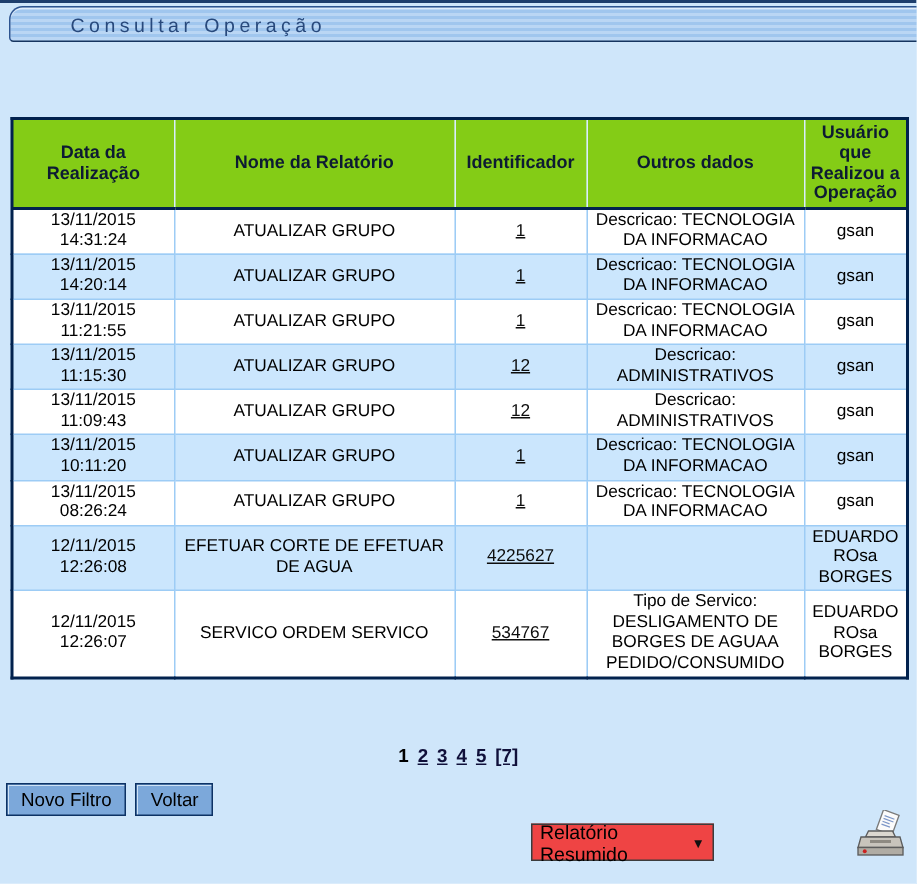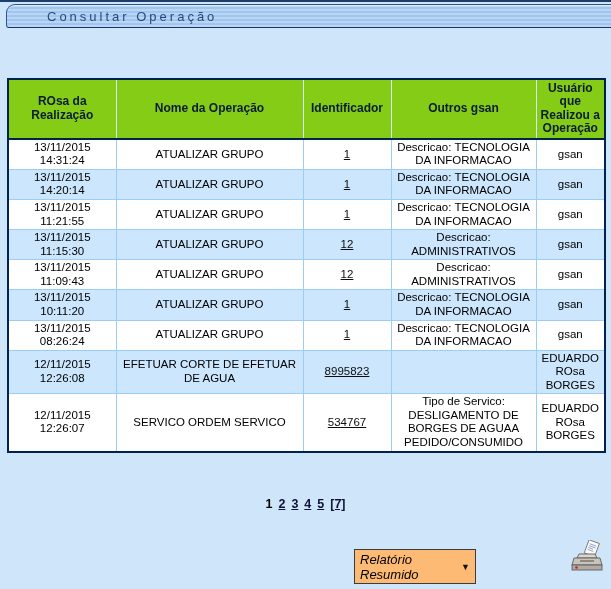--- a/index.html
+++ b/index.html
@@ -47,24 +47,24 @@
   }
   .pagination .pg-current{margin:0 3px;}
   .pagination a{color:#10103a; text-decoration:underline; margin:0 3px; cursor:pointer;}
   .buttons-row{position:absolute; left:4px; top:522px; display:flex; gap:6px;}
   .btn{
     font-family:"Liberation Sans",sans-serif; font-size:12.5px; color:#000;
     background:#7ca8da; border:1px solid #0d3264;
     box-shadow:inset 1px 1px 0 #cfe2f5; padding:2px 9px; height:22px; cursor:pointer;
   }
   .report-select{
-    position:absolute; left:354px; top:549px; width:122px; height:35px;
-    background:#fdba74; border:1px solid #3c3c3c; box-sizing:border-box;
+    position:absolute; left:354px; top:549px; width:122px; height:25px;
+    background:#ef4444; border:1px solid #3c3c3c; box-sizing:border-box;
     display:flex; align-items:center; justify-content:space-between;
-    padding:0 5px; font-size:13px; cursor:pointer;font-style:italic;
+    padding:0 5px; font-size:13px; cursor:pointer;
   }
   .report-select .arrow{font-size:9px; color:#111; margin-left:6px;}
   .printer-wrap{position:absolute; left:571px; top:540px; width:32px; height:34px; cursor:pointer;}
 </style>
 </head>
 <body>
 
 <div class="page">
   <div class="top-line"></div>
 
@@ -76,24 +76,24 @@
   <table class="ops">
     <colgroup>
       <col class="c1">
         <col class="c2">
         <col class="c3">
         <col class="c4">
         <col class="c5">
     </colgroup>
     <thead>
       <tr>
-        <th>ROsa da Realização</th>
-        <th>Nome da Operação</th>
+        <th>Data da Realização</th>
+        <th>Nome da Relatório</th>
         <th>Identificador</th>
-        <th>Outros gsan</th>
+        <th>Outros dados</th>
         <th>Usuário que Realizou a Operação</th>
       </tr>
     </thead>
     <tbody>
         <tr>
           <td>
             <div>13/11/2015</div>
             <div>14:31:24</div>
           </td>
           <td>ATUALIZAR GRUPO</td>
@@ -160,39 +160,43 @@
           <td><a href="#" class="id-link">1</a></td>
           <td>Descricao: TECNOLOGIA DA INFORMACAO</td>
           <td>gsan</td>
         </tr>
         <tr>
           <td>
             <div>12/11/2015</div>
             <div>12:26:08</div>
           </td>
           <td>EFETUAR CORTE DE EFETUAR DE AGUA</td>
-          <td><a href="#" class="id-link">8995823</a></td>
+          <td><a href="#" class="id-link">4225627</a></td>
           <td></td>
           <td>EDUARDO ROsa BORGES</td>
         </tr>
         <tr>
           <td>
             <div>12/11/2015</div>
             <div>12:26:07</div>
           </td>
           <td>SERVICO ORDEM SERVICO</td>
           <td><a href="#" class="id-link">534767</a></td>
           <td>Tipo de Servico: DESLIGAMENTO DE BORGES DE AGUAA PEDIDO/CONSUMIDO</td>
           <td>EDUARDO ROsa BORGES</td>
         </tr>
       </tbody>
   </table>
 
   <div class="pagination"><span class="pg-current">1</span><a href="#">2</a><a href="#">3</a><a href="#">4</a><a href="#">5</a><a href="#">[7]</a></div>
 
+  <div class="buttons-row">
+    <button class="btn">Novo Filtro</button>
+    <button class="btn">Voltar</button>
+  </div>
 
   <div class="report-select">
     <span>Relatório Resumido</span>
     <span class="arrow">▼</span>
   </div>
 
   <div class="printer-wrap">
     <svg width="32" height="34" viewBox="0 0 32 34">
       <g transform="rotate(20 20 9)">
         <rect x="15" y="1" width="11" height="14" fill="#fbfbfb" stroke="#7a7a7a" stroke-width="0.9"></rect>

